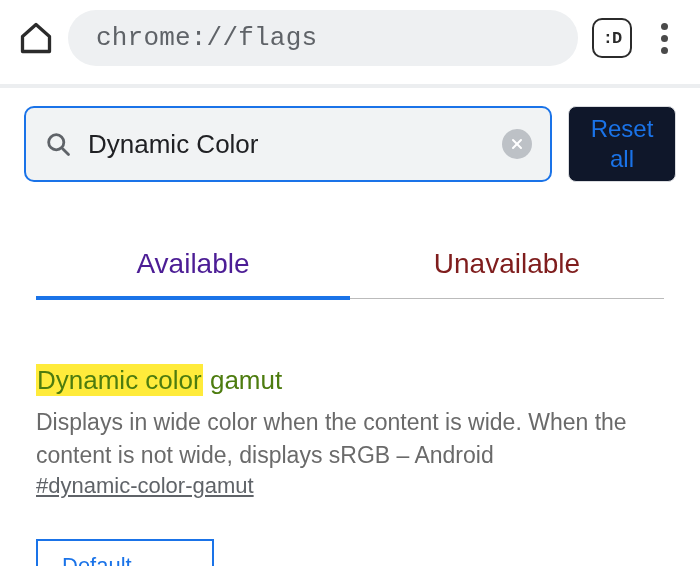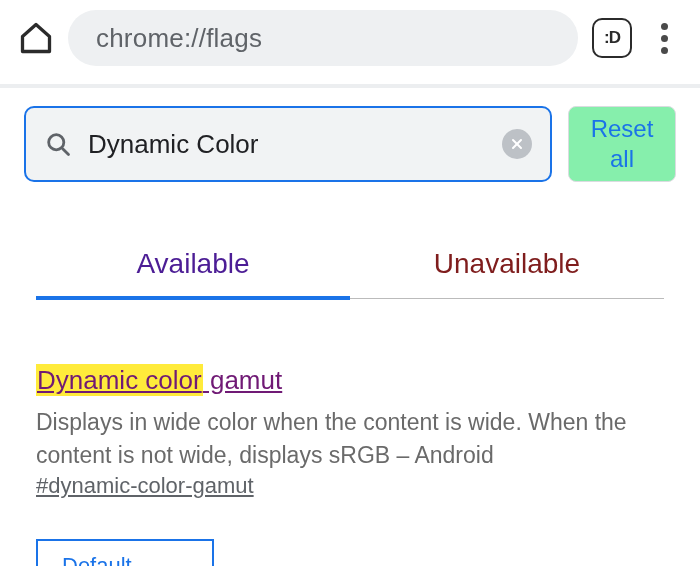--- a/index.html
+++ b/index.html
@@ -1,36 +1,36 @@
 <!DOCTYPE html>
 <html><head>
 <meta charset="utf-8">
 <style>
   * { box-sizing: border-box; margin: 0; padding: 0; }
   html, body { width: 700px; height: 566px; font-family: -apple-system, "Helvetica Neue", Arial, sans-serif; background: #fff; overflow: hidden; }
-  .topbar { display: flex; align-items: center; gap: 14px; padding: 10px 18px 18px 18px; background: #fff; }
+  .topbar { display: flex; align-items: center; gap: 14px; padding: 10px 18px 18px 18px; background: #fff; font-family: Liberation Mono, monospace; }
   .home-icon { width: 36px; height: 36px; flex: 0 0 auto; }
   .omnibox { flex: 1; height: 56px; background: #eef0f2; border-radius: 28px; display: flex; align-items: center; padding: 0 28px; font-size: 26px; color: #5f6368; letter-spacing: .2px; }
   .ext-badge { width: 40px; height: 40px; border: 2.5px solid #2b2b2b; border-radius: 10px; display: flex; align-items: center; justify-content: center; font-weight: 700; font-size: 17px; letter-spacing: -1px; color: #2b2b2b; flex: 0 0 auto; }
   .kebab { width: 36px; height: 36px; display: flex; flex-direction: column; align-items: center; justify-content: center; gap: 5px; flex: 0 0 auto; cursor: pointer; }
   .kebab span { width: 7px; height: 7px; background: #4a4a4a; border-radius: 50%; }
   .divider { height: 4px; background: #eceef0; }
   .search-row { display: flex; gap: 16px; padding: 18px 24px 24px 24px; }
   .search-box { flex: 1; height: 76px; background: #f1f3f4; border: 2px solid #1a73e8; border-radius: 10px; display: flex; align-items: center; padding: 0 18px; gap: 16px; }
   .search-icon { width: 28px; height: 28px; flex: 0 0 auto; }
   .search-input { flex: 1; border: none; background: transparent; font-size: 26px; color: #202124; outline: none; font-family: inherit; }
   .clear-btn { width: 30px; height: 30px; background: #bdc1c6; border-radius: 50%; display: flex; align-items: center; justify-content: center; cursor: pointer; flex: 0 0 auto; }
   .clear-btn svg { width: 16px; height: 16px; }
-  .reset-btn { width: 108px; border: 1.5px solid #dadce0; border-radius: 8px; background: #86efac; color: #1a73e8; font-size: 24px; line-height: 1.25; display: flex; align-items: center; justify-content: center; text-align: center; cursor: pointer; padding: 0 8px; }
+  .reset-btn { width: 108px; border: 1.5px solid #dadce0; border-radius: 8px; background: #0f172a; color: #1a73e8; font-size: 24px; line-height: 1.25; display: flex; align-items: center; justify-content: center; text-align: center; cursor: pointer; padding: 0 8px; }
   .tabs { display: flex; margin: 28px 36px 0 36px; border-bottom: 1.5px solid #bbb; }
   .tab { flex: 1; text-align: center; font-size: 28px; padding: 14px 0 18px 0; cursor: pointer; color: #7f1d1d; position: relative; }
   .tab.active { color: #4c1d95; }
   .tab.active::after { content: ""; position: absolute; left: 0; right: 0; bottom: -2px; height: 4px; background: #1a73e8; }
   .result { padding: 66px 36px 0 36px; }
-  .flag-title { font-size: 26px; color: #701a75; margin-bottom: 10px; text-decoration: underline; }
+  .flag-title { font-size: 26px; color: #4d7c0f; margin-bottom: 10px; }
   .hl { background: #ffeb3b; padding: 1px 1px; }
   .flag-desc { font-size: 23px; color: #6a6a6a; line-height: 1.45; }
   .flag-id { font-size: 22px; color: #5f6368; text-decoration: underline; margin-bottom: 40px; display: inline-block; }
   .dropdown { display: inline-block; border: 2px solid #1a73e8; padding: 12px 80px 12px 24px; font-size: 22px; color: #1a73e8; cursor: pointer; }
 </style>
 </head>
 <body>
 
 <div class="topbar">
   <svg class="home-icon" viewBox="0 0 24 24" fill="none" stroke="#2b2b2b" stroke-width="2.2" stroke-linejoin="round" stroke-linecap="round">

